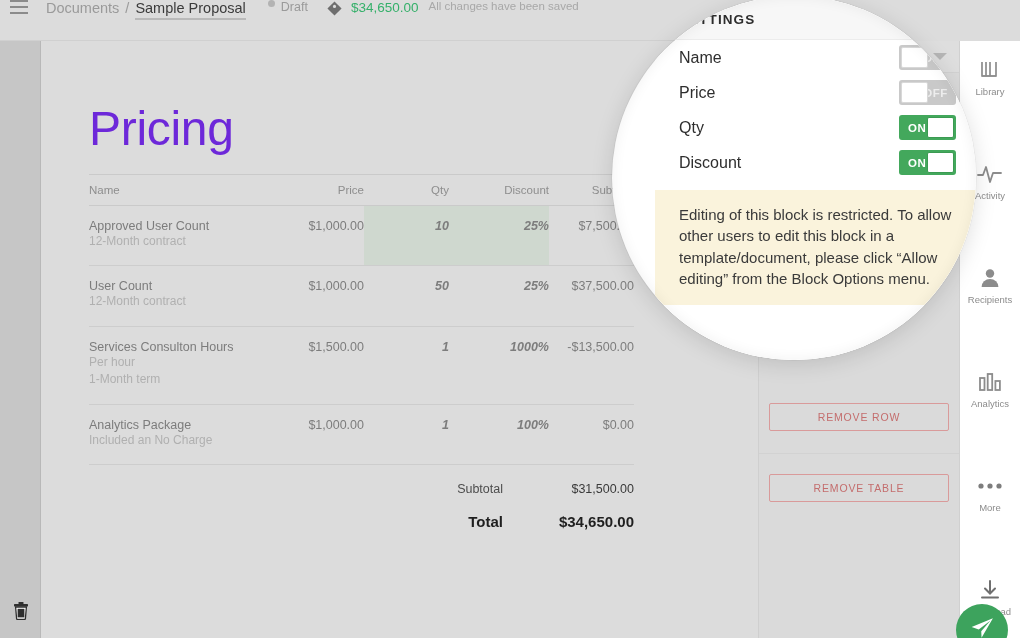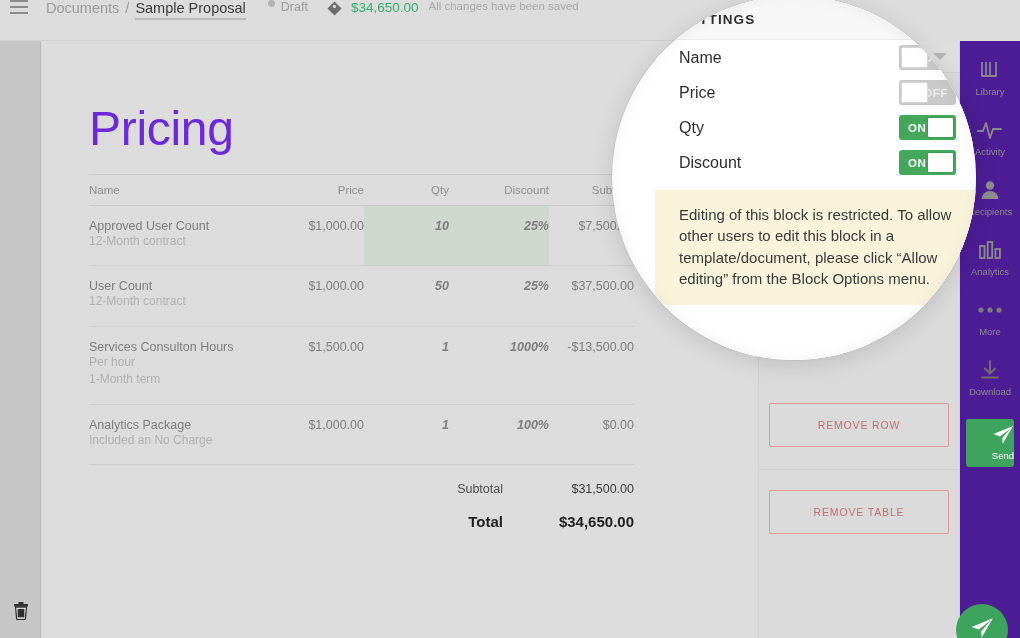--- a/index.html
+++ b/index.html
@@ -89,32 +89,32 @@
     position: absolute; top: 41px; right: 61px; width: 201px; bottom: 0;
     background: #dadada; border-left: 1px solid #cfcfcf;
   }
   .rp-head {
     height: 32px; display: flex; align-items: center; justify-content: space-between;
     padding: 0 12px; font-size: 11.5px; font-weight: 700; letter-spacing: .9px;
     color: #3c3c3c; border-bottom: 1px solid #d2d2d2; background: #dedede;
   }
   .rp-body { padding: 16px 10px; }
   .btn-outline {
-    display: block; width: 100%; height: 44px; line-height: 26px; text-align: center;
+    display: block; width: 100%; height: 28px; line-height: 26px; text-align: center;
     border: 1px solid #d99a9a; color: #c46d6d; background: transparent;
     font-size: 10.5px; letter-spacing: .85px; font-weight: 400; margin-bottom: 22px;
     border-radius: 2px; font-family: "Liberation Sans", sans-serif;
   }
   .rp-divider { height: 1px; background: #d2d2d2; margin: 0 -10px 20px -10px; }
 
   
   .icon-rail {
     position: absolute; top: 41px; right: 0; width: 61px; bottom: 0;
-    background: #4c1d95; border-left: 1px solid #d0d0d0;
-    display: flex; flex-direction: column; align-items: center; padding-top: 16px;
+    background: #ffffff; border-left: 1px solid #d0d0d0;
+    display: flex; flex-direction: column; align-items: center; padding-top: 16px; gap: 44px;
   }
   .rail-item { width: 61px; text-align: center; margin-bottom: 20px; }
   .rail-label { font-size: 9.5px; color: #8c8c8c; margin-top: 3px; display: block; }
   .rail-glyph { height: 26px; display: flex; align-items: center; justify-content: center; }
   .send-btn {
     width: 48px; height: 48px; border-radius: 3px; background: #3da35d;
     display: flex; flex-direction: column; align-items: flex-end; justify-content: center;
     margin-top: 2px;
   }
   .send-btn .rail-label { color: #fff; font-size: 9.5px; margin-top: 1px; }

